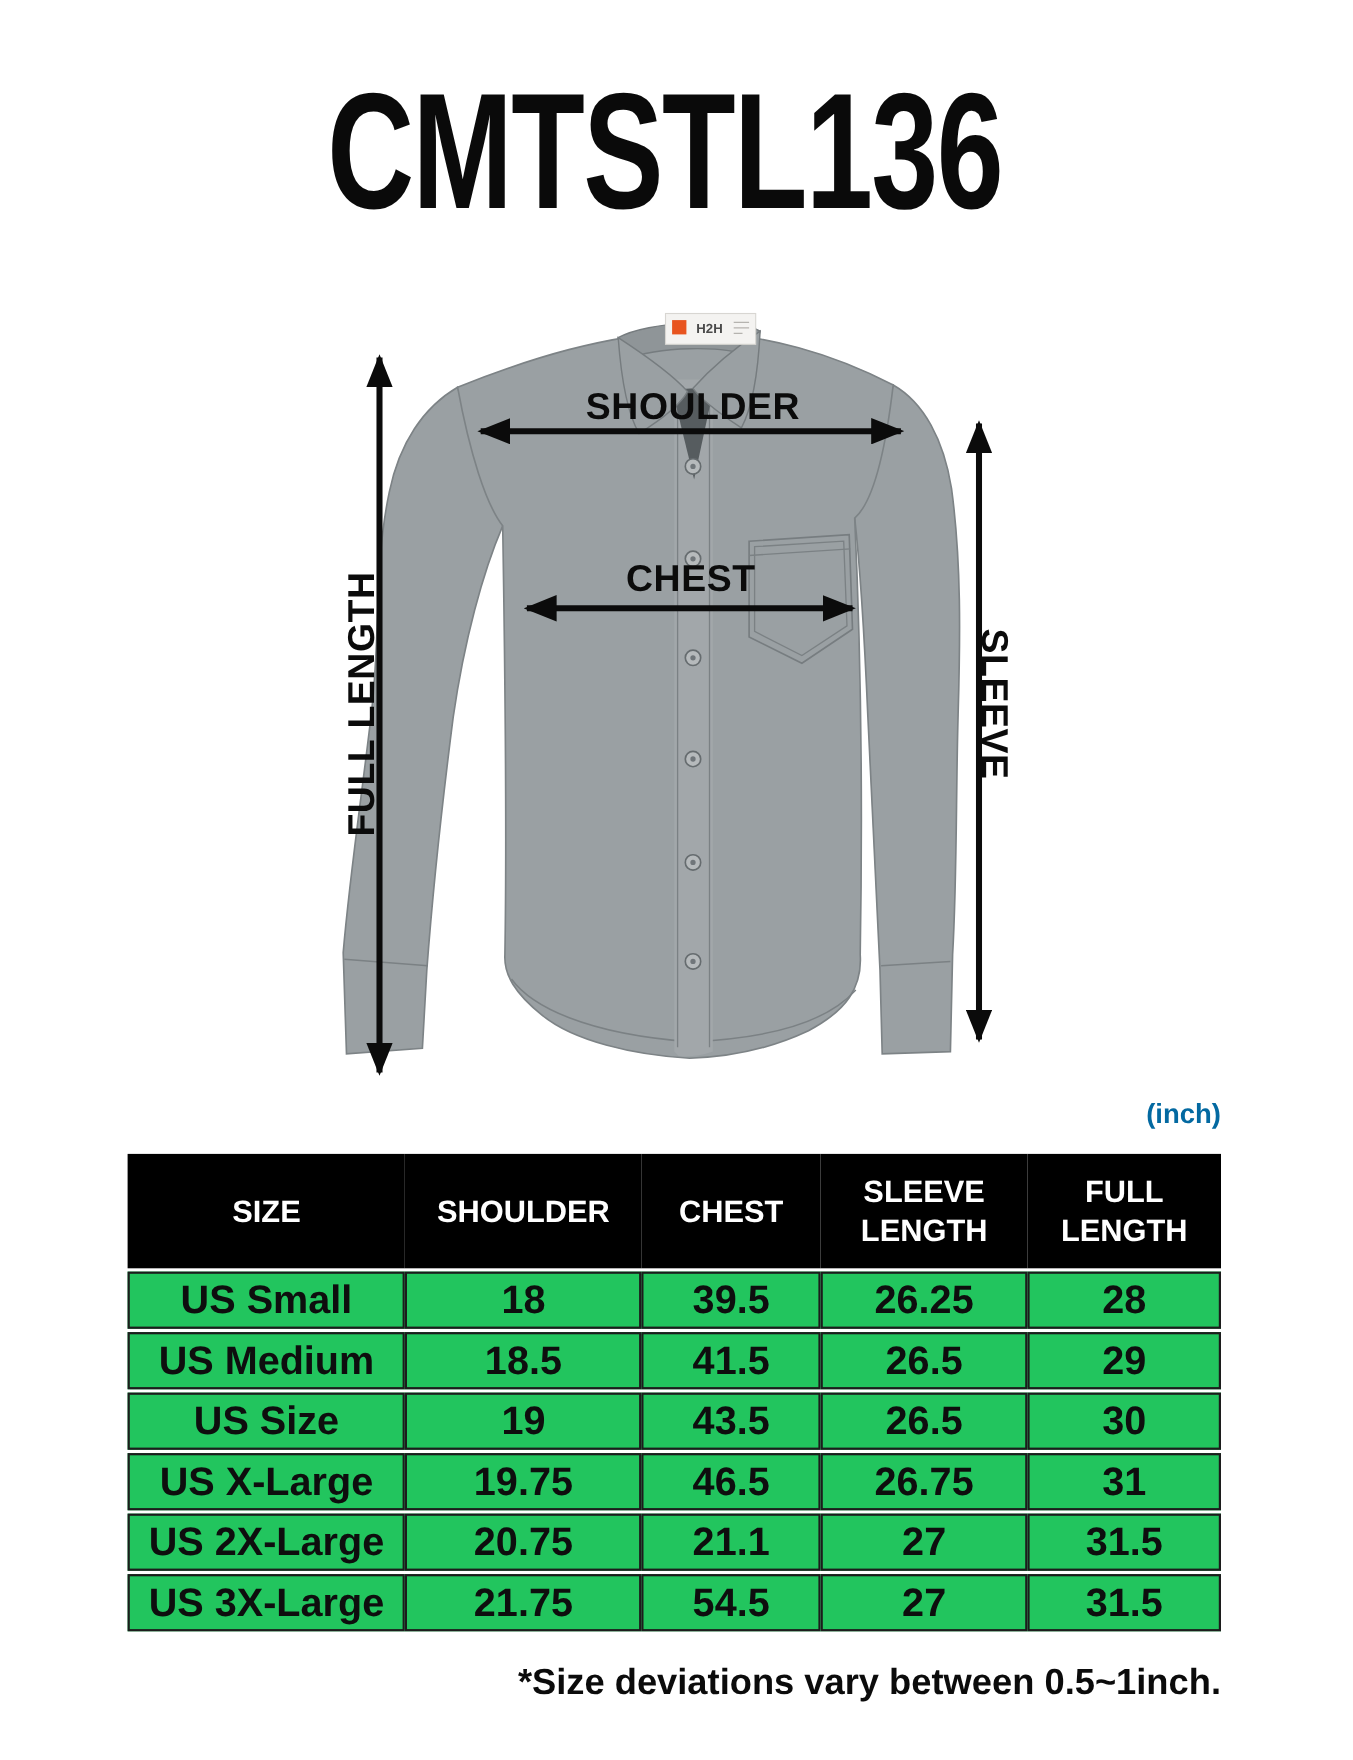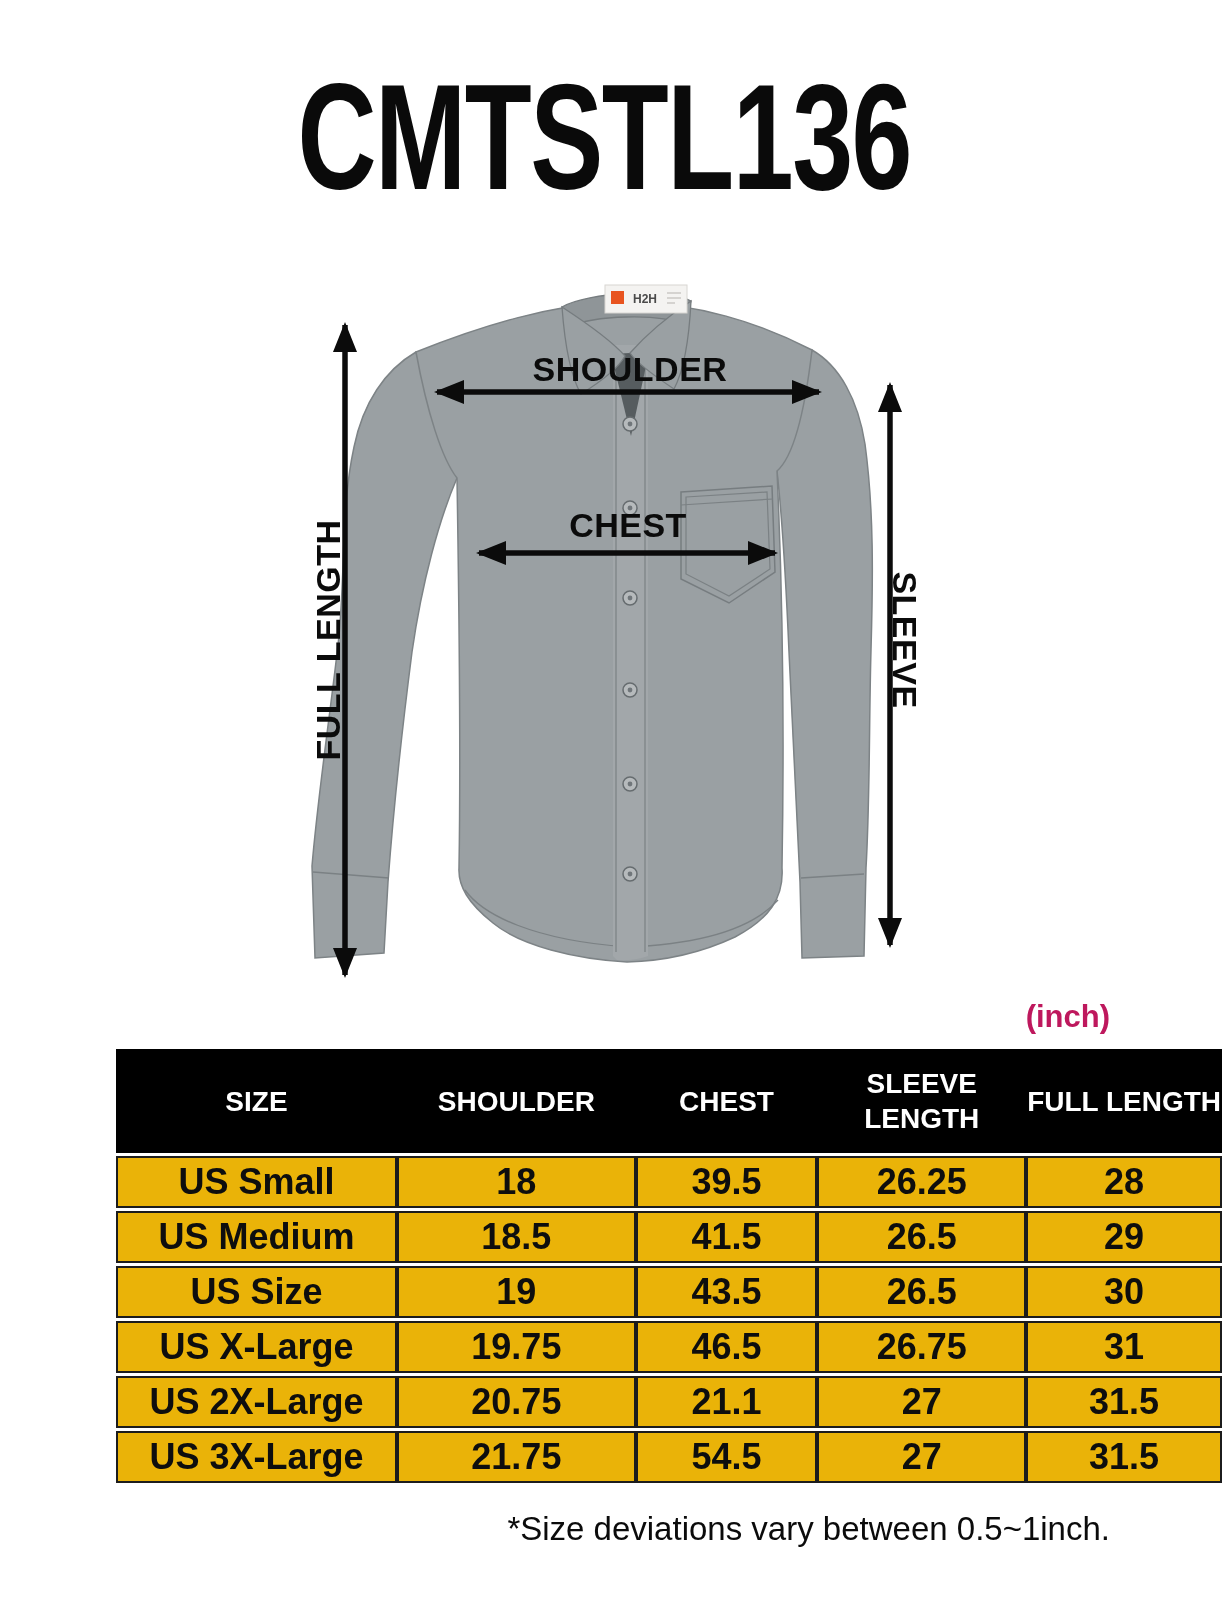--- a/index.html
+++ b/index.html
@@ -23,39 +23,39 @@
   .svg-label{
     font-family:"Liberation Sans","DejaVu Sans",sans-serif;
     font-weight:bold;font-size:34px;fill:#0b0b0b;letter-spacing:0.5px;
   }
   .tag-text{
     font-family:"Liberation Sans","DejaVu Sans",sans-serif;
     font-weight:bold;font-size:12px;fill:#4a4a4a;
   }
   .unit-label{
     position:absolute;top:999px;right:120px;
-    font-size:31px;font-weight:bold;color:#be185d;
+    font-size:25px;font-weight:bold;color:#0369a1;
   }
   table.size-table{
-    position:absolute;left:116px;top:1046px;width:1106px;
+    position:absolute;left:116px;top:1046px;width:994px;
     border-collapse:separate;border-spacing:0 3px;table-layout:fixed;
   }
   table.size-table th{
     background:#000000;color:#ffffff;font-weight:bold;font-size:28px;
     height:104px;vertical-align:middle;text-align:center;line-height:1.25;
     padding:0;border:0;
   }
   table.size-table td{
-    border:2px solid #1c1c1c;background:#eab308;color:#0e0e0e;
+    border:2px solid #1c1c1c;background:#22c55e;color:#0e0e0e;
     font-weight:bold;font-size:36px;text-align:center;vertical-align:middle;
     height:48px;padding:0;
   }
   .footnote{
     position:absolute;top:1510px;right:120px;
-    font-size:33px;font-weight:normal;color:#0b0b0b;white-space:nowrap;
+    font-size:33px;font-weight:bold;color:#0b0b0b;white-space:nowrap;
   }
 </style>
 </head>
 <body>
 
 <div class="title-wrap">
   <span class="title-text">CMTSTL136</span>
 </div>
 
 <div class="diagram">

